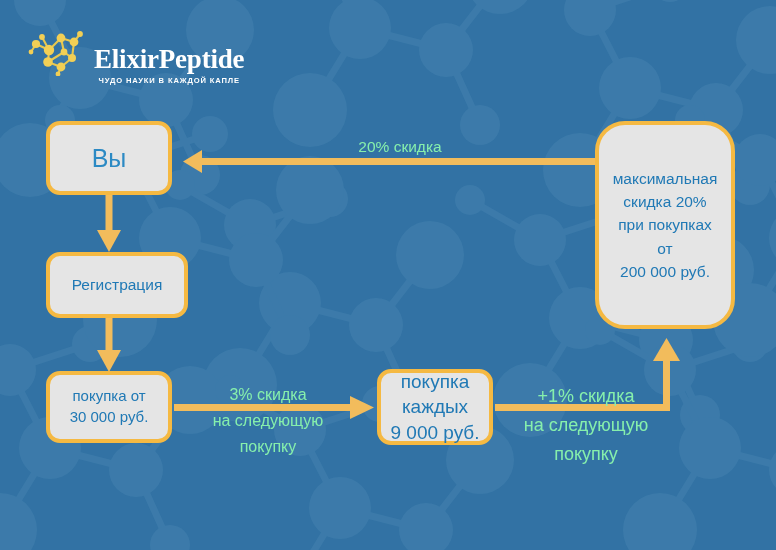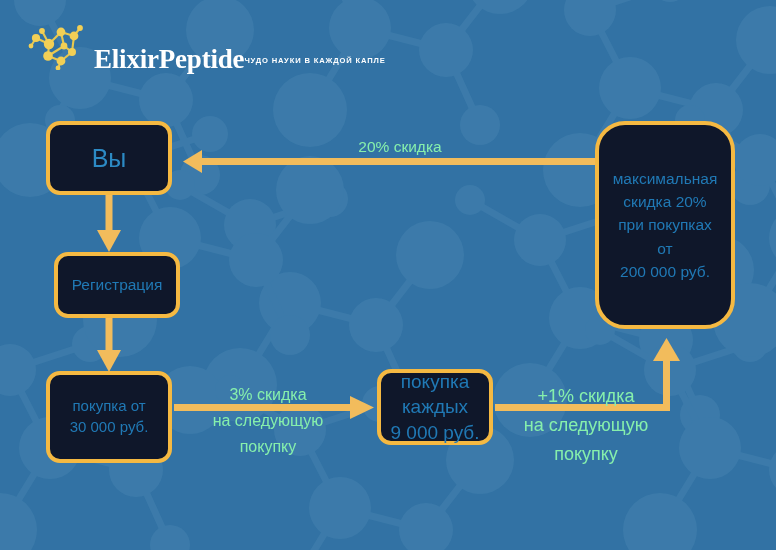--- a/index.html
+++ b/index.html
@@ -19,21 +19,21 @@
     position: absolute; inset: 0;
     width: 776px; height: 550px;
   }
 
   
   #logo {
     position: absolute; left: 28px; top: 14px;
     display: flex; align-items: center; gap: 8px;
   }
   #logo-mark { width: 58px; height: 52px; flex: none; }
-  #logo-text { display: flex; flex-direction: row; align-items: center; margin-top: 31px; }
+  #logo-text { display: flex; flex-direction: column; align-items: center; margin-top: 31px; }
   #logo-word {
     font-family: "Liberation Serif", serif;
     font-size: 27px; font-weight: bold;
     color: #ffffff; letter-spacing: -0.2px;
     line-height: 1.05;
   }
   #logo-tagline {
     font-size: 7.6px; font-weight: bold;
     color: #ffffff; letter-spacing: 0.85px;
     margin-top: 3px; white-space: nowrap;
@@ -41,37 +41,37 @@
 
   
   #connectors {
     position: absolute; inset: 0;
     width: 776px; height: 550px;
   }
 
   
   .node {
     position: absolute;
-    background: #0f172a;
+    background: #e5e5e5;
     border: 4px solid #f5b942;
     border-radius: 14px;
     display: flex; align-items: center; justify-content: flex-end;
     text-align: center;
     color: #2079b5;
     z-index: 4;
   }
   .node-label { display: block; width: 100%; }
 
   #node-you     { left: 46px;  top: 121px; width: 126px; height: 74px; }
   #node-you .node-label { font-size: 25px; color: #2c8ac4; }
 
-  #node-reg     { left: 54px;  top: 252px; width: 126px; height: 66px; }
+  #node-reg     { left: 46px;  top: 252px; width: 142px; height: 66px; }
   #node-reg .node-label { font-size: 15.5px; }
 
-  #node-buy30   { left: 46px;  top: 371px; width: 126px; height: 92px; }
+  #node-buy30   { left: 46px;  top: 371px; width: 126px; height: 72px; }
   #node-buy30 .node-label { font-size: 15px; line-height: 1.38; }
 
   #node-buy10   { left: 377px; top: 369px; width: 116px; height: 76px; }
   #node-buy10 .node-label { font-size: 19px; line-height: 1.32; }
 
   #node-max     { left: 595px; top: 121px; width: 140px; height: 208px; border-radius: 30px; }
   #node-max .node-label { font-size: 15.5px; line-height: 1.5; }
 
   
   .edge-label {

